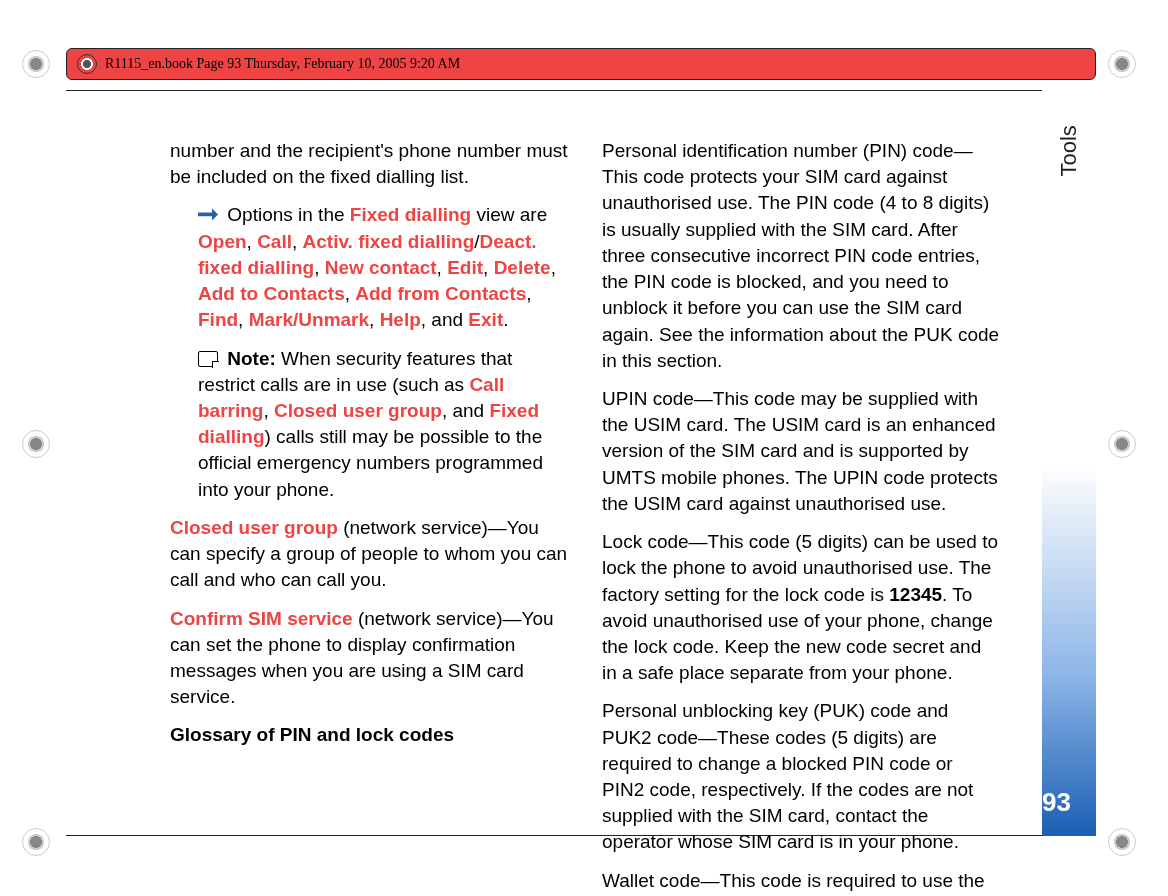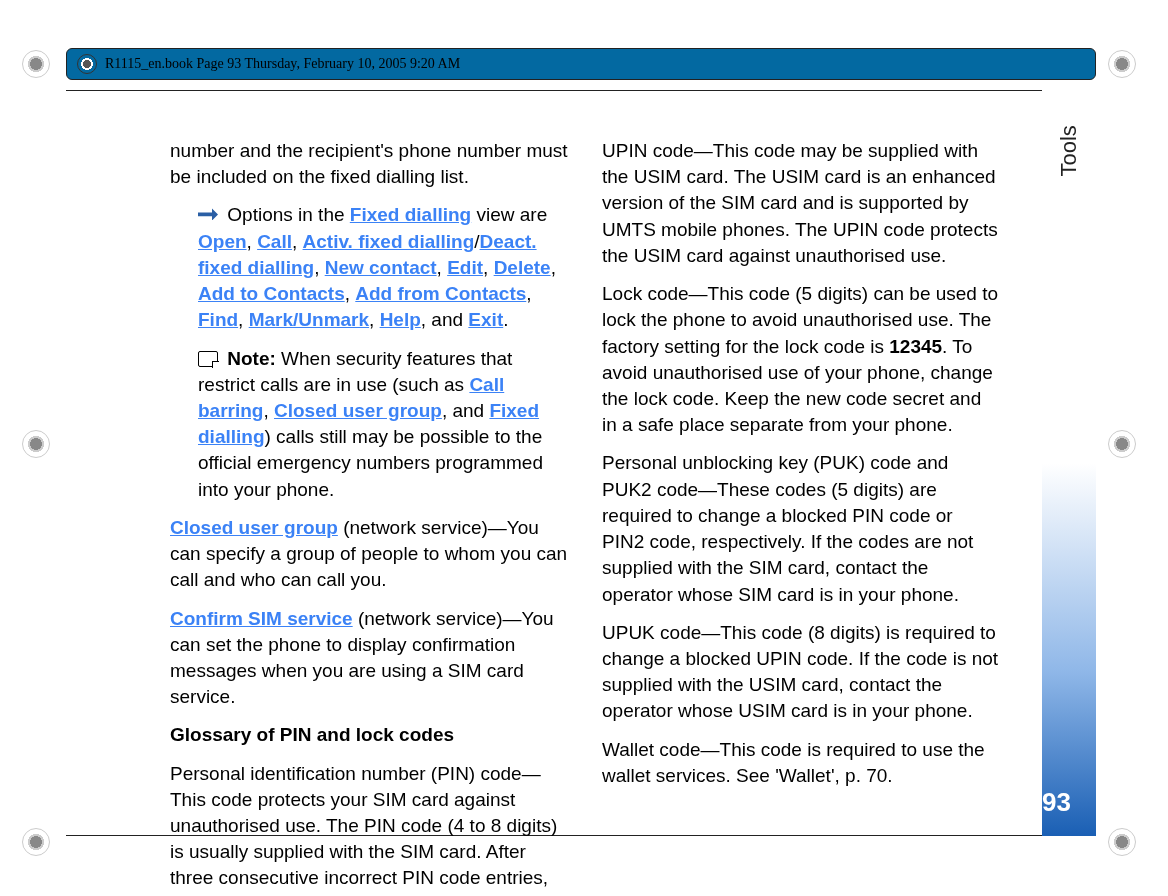--- a/index.html
+++ b/index.html
@@ -54,21 +54,21 @@
     left: 66px;
     right: 72px;
     height: 32px;
     border: 1px solid #222;
     border-radius: 6px;
     font-family: Georgia, "Times New Roman", serif;
     font-size: 14px;
     display: flex;
     align-items: center;
     padding: 0 10px;
-    background: #0369a1;
+    background: #ef4444;
     box-sizing: border-box;
   }
   .book-header .mini-target {
     width: 18px; height: 18px;
     border: 1px solid #333;
     border-radius: 50%;
     margin-right: 8px;
     background: radial-gradient(circle, #555 0 4px, #fff 4px 6px, transparent 6px);
   }
 
@@ -141,21 +141,21 @@
   .icon-note::after {
     content: "";
     position: absolute;
     right: -2px; bottom: -2px;
     width: 6px; height: 6px;
     background: #fff;
     border-left: 1.5px solid #000;
     border-top: 1.5px solid #000;
     transform: rotate(0deg);
   }
-  .blue { color: #3b82f6; font-weight: bold; text-decoration: underline; }
+  .blue { color: #ef4444; font-weight: bold; }
   .bold { font-weight: bold; }
 
 </style>
 </head>
 <body>
 
 <div class="crop-target tl">
     <div class="outer"></div>
   </div>
 <div class="crop-target tr">
@@ -215,17 +215,16 @@
 
   <p>UPIN code—This code may be supplied with the USIM card. The USIM card is an enhanced version of the SIM card and is supported by UMTS mobile phones. The UPIN code protects the USIM card against unauthorised use.</p>
 
 
   <p>
     <span>Lock code—This code (5 digits) can be used to lock the phone to avoid unauthorised use. The factory setting for the lock code is </span><span class="bold">12345</span><span>. To avoid unauthorised use of your phone, change the lock code. Keep the new code secret and in a safe place separate from your phone.</span>
   </p>
 
   <p>Personal unblocking key (PUK) code and PUK2 code—These codes (5 digits) are required to change a blocked PIN code or PIN2 code, respectively. If the codes are not supplied with the SIM card, contact the operator whose SIM card is in your phone.</p>
 
-  <p>UPUK code—This code (8 digits) is required to change a blocked UPIN code. If the code is not supplied with the USIM card, contact the operator whose USIM card is in your phone.</p>
 
   <p>Wallet code—This code is required to use the wallet services. See 'Wallet', p. 70.</p>
 
 </div>
 
 </body></html>

